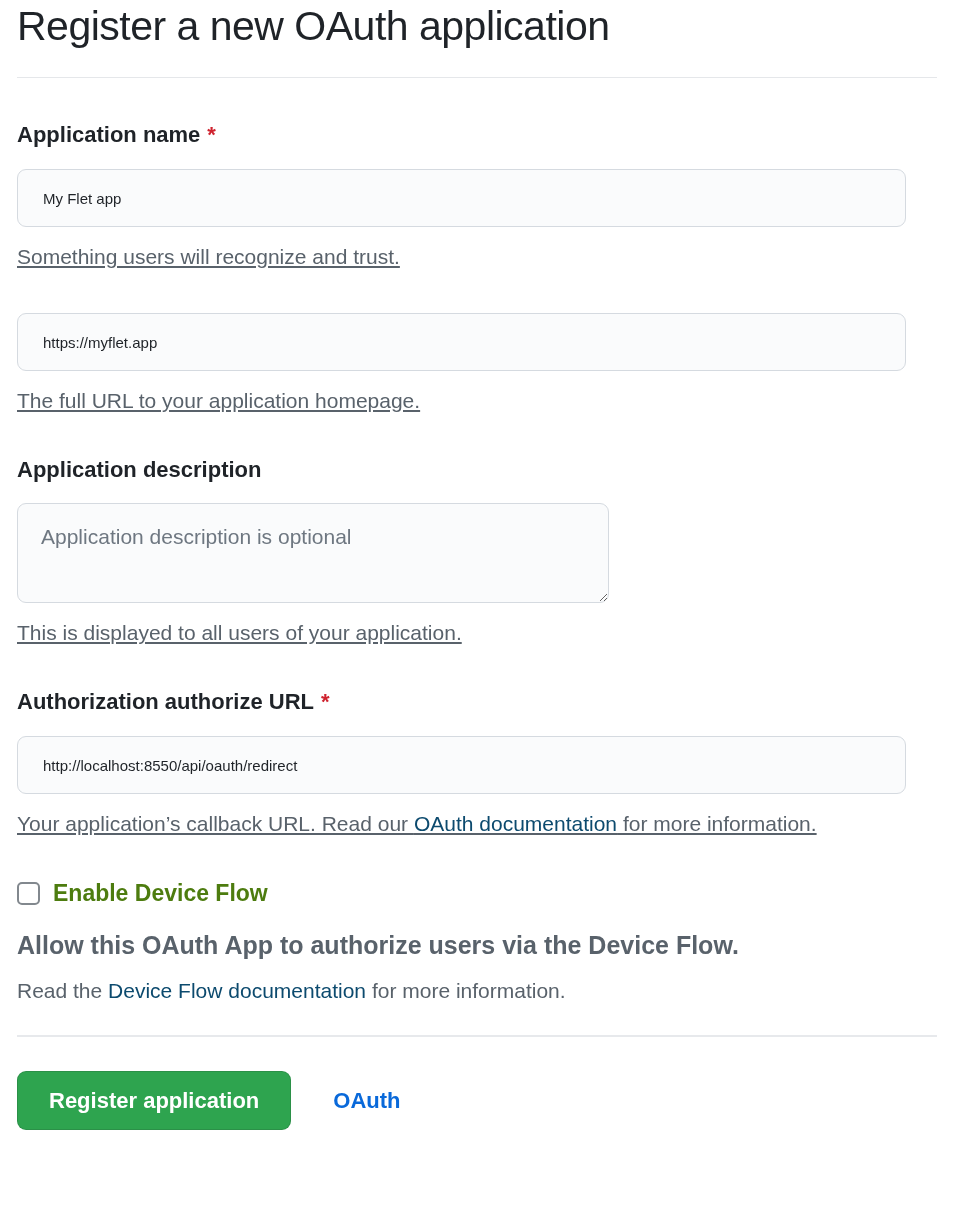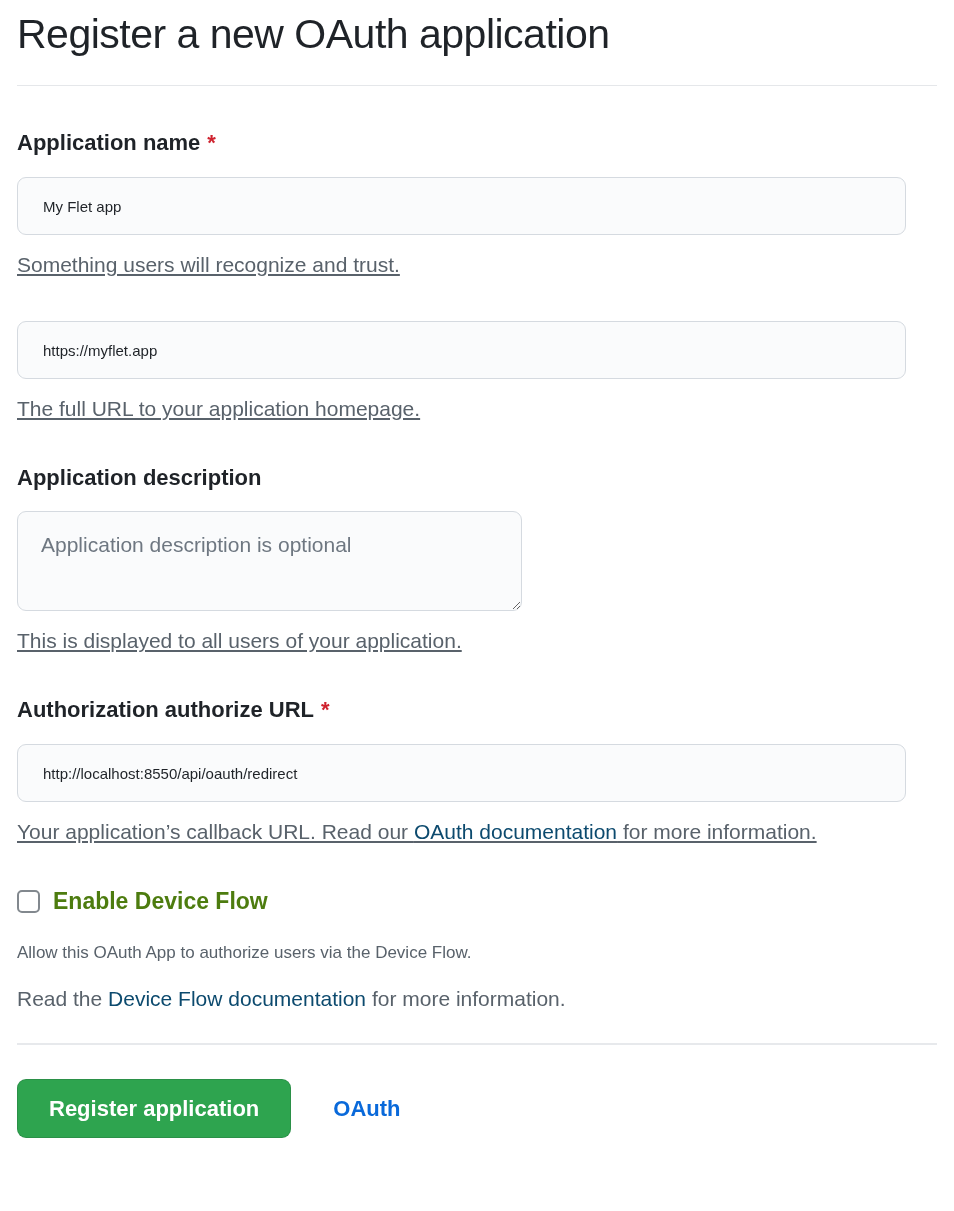--- a/index.html
+++ b/index.html
@@ -8,21 +8,21 @@
     width: 954px;
     min-height: 1211px;
     background: #ffffff;
     font-family: "Liberation Sans", sans-serif;
     color: #1f2328;
   }
   .container { padding: 0 17px 25px 17px; }
 
   .page-title {
     margin: 0;
-    padding: 9px 0 25px 0;
+    padding: 1px 0 25px 0;
     font-size: 41px;
     font-weight: 400;
     letter-spacing: -0.5px;
     line-height: 51px;
     color: #1f2328;
     border-bottom: 1px solid #e5e7ea;
   }
 
   .form-group { margin-top: 44px; }
 
@@ -50,21 +50,21 @@
     color: #1f2328;
     background: #fafbfc;
     border: 1px solid #d5dae0;
     border-radius: 9px;
     outline: none;
   }
 
   .textarea {
     display: block;
     margin-top: 20px;
-    width: 505px;
+    width: 592px;
     height: 100px;
     padding: 20px 23px;
     font-family: inherit;
     font-size: 21px;
     line-height: 26px;
     color: #1f2328;
     background: #fafbfc;
     border: 1px solid #d5dae0;
     border-radius: 9px;
     resize: both;
@@ -100,21 +100,21 @@
     cursor: pointer;
   }
   .checkbox-label {
     margin-left: 13px;
     font-size: 23px;
     font-weight: 600;
     line-height: 27px;
     color: #4d7c0f;
     cursor: pointer;
   }
-  .device-help { margin: 26px 0 0 0; font-size: 17px; line-height: 24px; color: #59626b; }
+  .device-help { margin: 26px 0 0 0; font-size: 25px; line-height: 24px; color: #59626b; font-weight: bold; }
   .device-read { margin: 22px 0 0 0; font-size: 21px; line-height: 24px; color: #59626b; }
 
   .divider {
     margin: 32px 0 0 0;
     border: 0;
     height: 2px;
     background: #e7e9ec;
   }
 
   .actions { margin-top: 34px; display: flex; align-items: center; }

